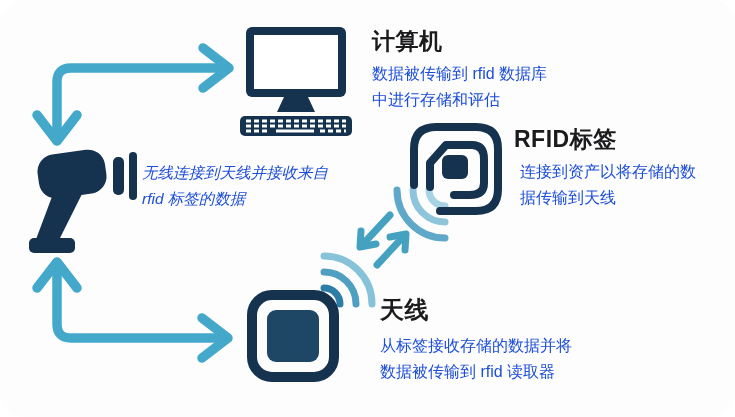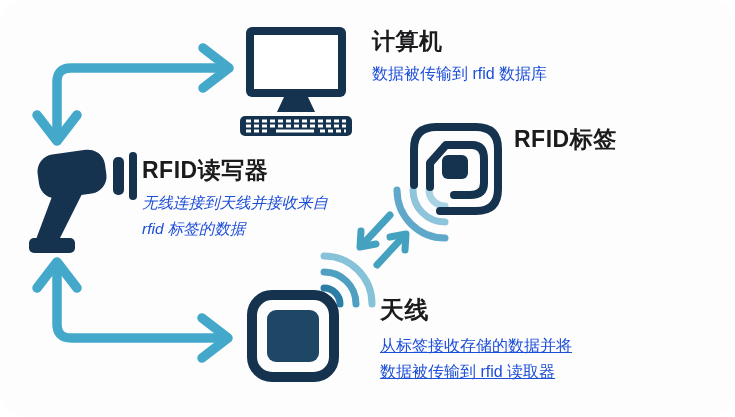--- a/index.html
+++ b/index.html
@@ -71,60 +71,64 @@
         <line x1="6" y1="104" x2="30" y2="104" stroke-dasharray="5 3"></line>
         <line x1="80" y1="104" x2="106" y2="104" stroke-dasharray="5 3"></line>
         <line x1="36" y1="104" x2="74" y2="104"></line>
       </g>
     </svg>
   </div>
   <div class="node-text" style="left:372px;top:26px;">
     <div class="node-title">计算机</div>
     <div class="node-desc">
       <div>数据被传输到 rfid 数据库</div>
+      <div>中进行存储和评估</div>
     </div>
   </div>
 
   <div class="icon-wrap" style="left:22px;top:142px;">
     <svg width="118" height="126" viewBox="0 0 118 126">
       <g fill="#15324f">
         <rect x="16" y="10" width="68" height="44" rx="17" transform="rotate(-8 50 32)"></rect>
         <polygon points="34,44 60,52 34,104 13,100"></polygon>
         <rect x="7" y="96" width="46" height="15" rx="5"></rect>
         <rect x="91" y="15" width="11" height="38" rx="5"></rect>
         <rect x="107" y="10" width="8" height="48" rx="4"></rect>
       </g>
     </svg>
   </div>
   <div class="node-text" style="left:142px;top:155px;">
-    <div class="node-title">RFID读写器</div>
     <div class="node-desc" style="font-size:15.5px;font-style:italic;">
       <div>无线连接到天线并接收来自</div>
       <div>rfid 标签的数据</div>
     </div>
   </div>
 
   <div class="icon-wrap" style="left:410px;top:123px;">
     <svg width="92" height="92" viewBox="0 0 92 92">
       <path d="M 30,88 L 66,88 Q 88,88 88,66 L 88,26 Q 88,4 66,4 L 26,4 Q 4,4 4,26 L 4,62" fill="none" stroke="#15324f" stroke-width="8" stroke-linecap="round"></path>
       <path d="M 20,64 L 20,40 L 36,22 L 62,22 Q 74,22 74,36 L 74,60 Q 74,72 60,72 L 44,72" fill="none" stroke="#15324f" stroke-width="8" stroke-linecap="round" stroke-linejoin="round"></path>
       <rect x="32" y="32" width="26" height="24" rx="6" fill="#15324f"></rect>
     </svg>
   </div>
   <div class="node-text" style="left:514px;top:124px;">
     <div class="node-title">RFID标签</div>
+    <div class="node-desc" style="margin-left:6px;">
+      <div>连接到资产以将存储的数</div>
+      <div>据传输到天线</div>
+    </div>
   </div>
 
   <div class="icon-wrap" style="left:247px;top:290px;">
     <svg width="92" height="92" viewBox="0 0 92 92">
       <rect x="5" y="5" width="82" height="82" rx="20" fill="none" stroke="#15324f" stroke-width="10"></rect>
       <rect x="20" y="20" width="52" height="52" rx="9" fill="#1e4766"></rect>
     </svg>
   </div>
   <div class="node-text" style="left:380px;top:295px;">
     <div class="node-title" style="font-size:24px;">天线</div>
-    <div class="node-desc" style="margin-top:8px;text-decoration:underline;">
+    <div class="node-desc" style="margin-top:8px;">
       <div>从标签接收存储的数据并将</div>
       <div>数据被传输到 rfid 读取器</div>
     </div>
   </div>
 
 </div>
 
 </body></html>

